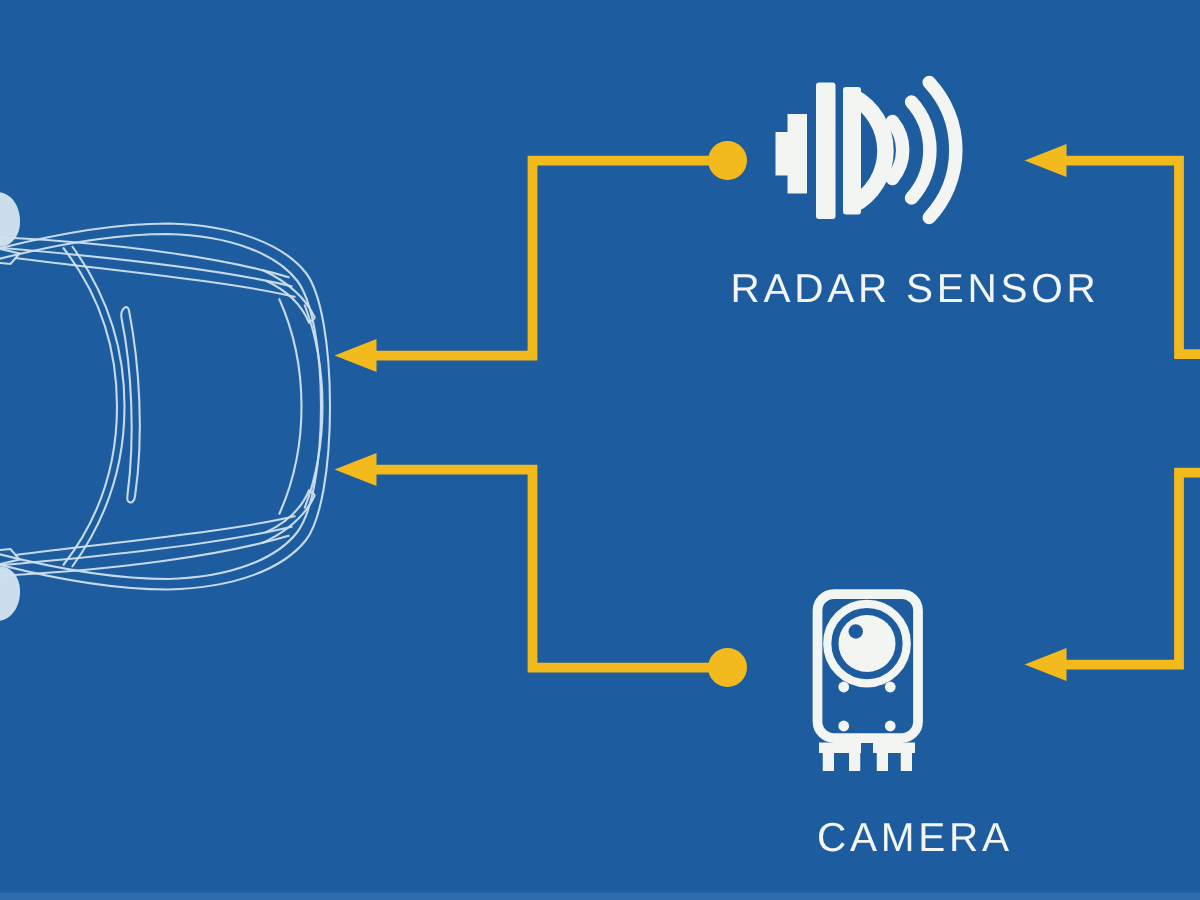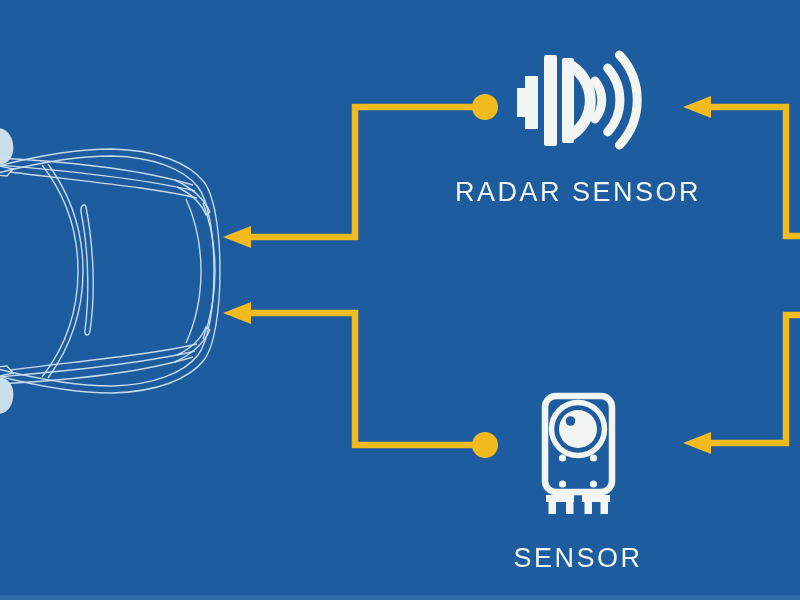--- a/index.html
+++ b/index.html
@@ -19,20 +19,21 @@
   .stage svg{position:absolute;left:0;top:0;}
   .label{
     position:absolute;
     transform:translateX(-50%);
     color:var(--fg);
     font-size:27px;
     font-weight:400;
     letter-spacing:2.5px;
     white-space:nowrap;
     user-select:none;
+    margin-left:32px;
   }
   .label-radar{left:578px;top:177px;}
   .label-camera{left:578px;top:543px;}
   .bottom-strip{
     position:absolute;left:0;bottom:0;width:800px;height:5px;
     background:var(--strip);
   }
   .yline{stroke:var(--accent);stroke-width:6.5;fill:none;}
   .yfill{fill:var(--accent);}
   .wfill{fill:var(--fg);}
@@ -126,16 +127,16 @@
         <rect class="wfill" x="566" y="501" width="7.5" height="13"></rect>
         <rect class="wfill" x="582" y="495" width="28" height="7"></rect>
         <rect class="wfill" x="584.5" y="501" width="7.5" height="13"></rect>
         <rect class="wfill" x="600.5" y="501" width="7.5" height="13"></rect>
       </g>
     </g>
   </svg>
 
   <div class="label label-radar">RADAR SENSOR</div>
 
-  <div class="label label-camera">SENSOR</div>
+  <div class="label label-camera">CAMERA</div>
 
   <div class="bottom-strip"></div>
 </div>
 
 </body></html>

